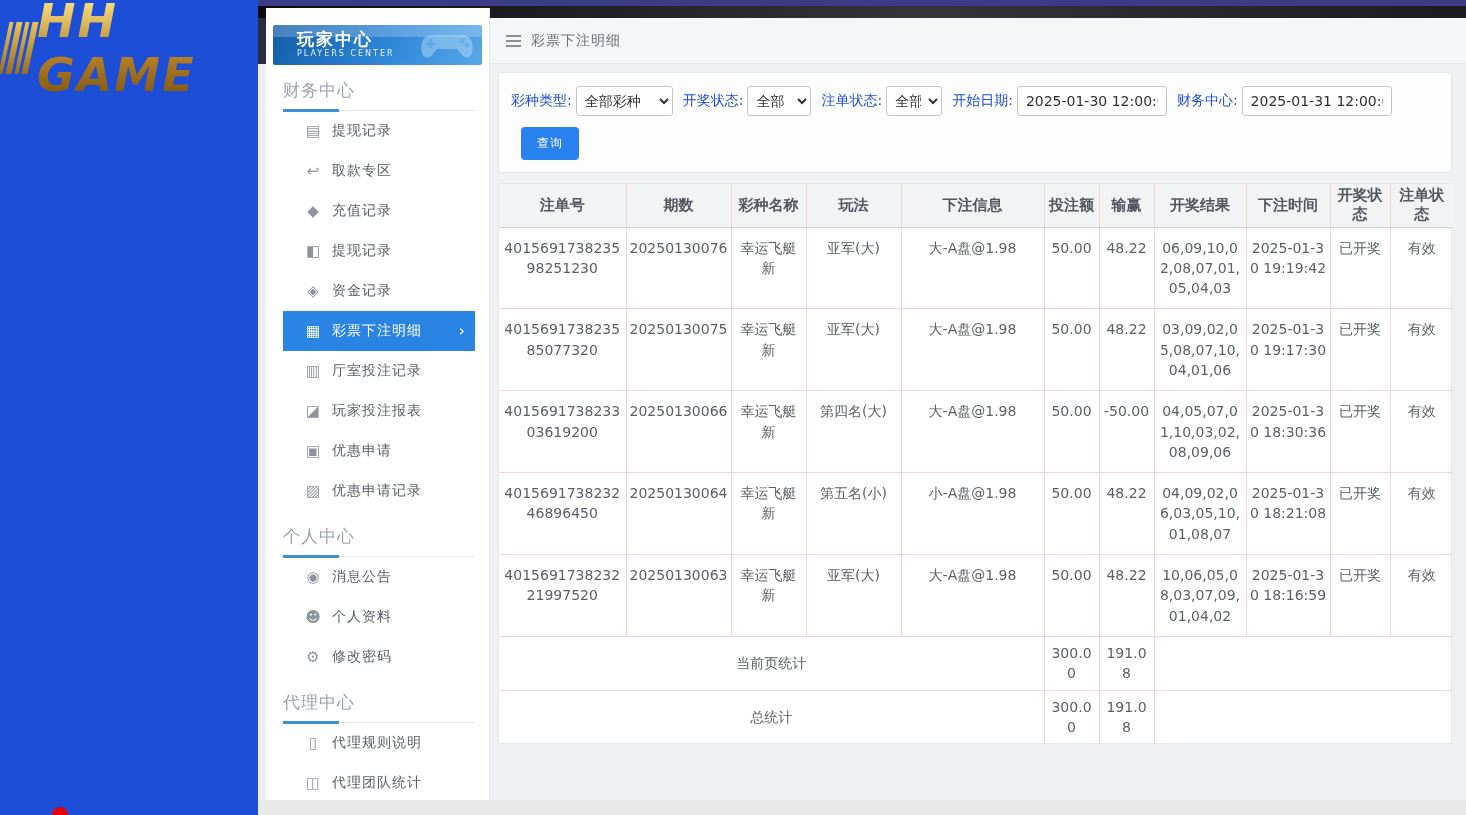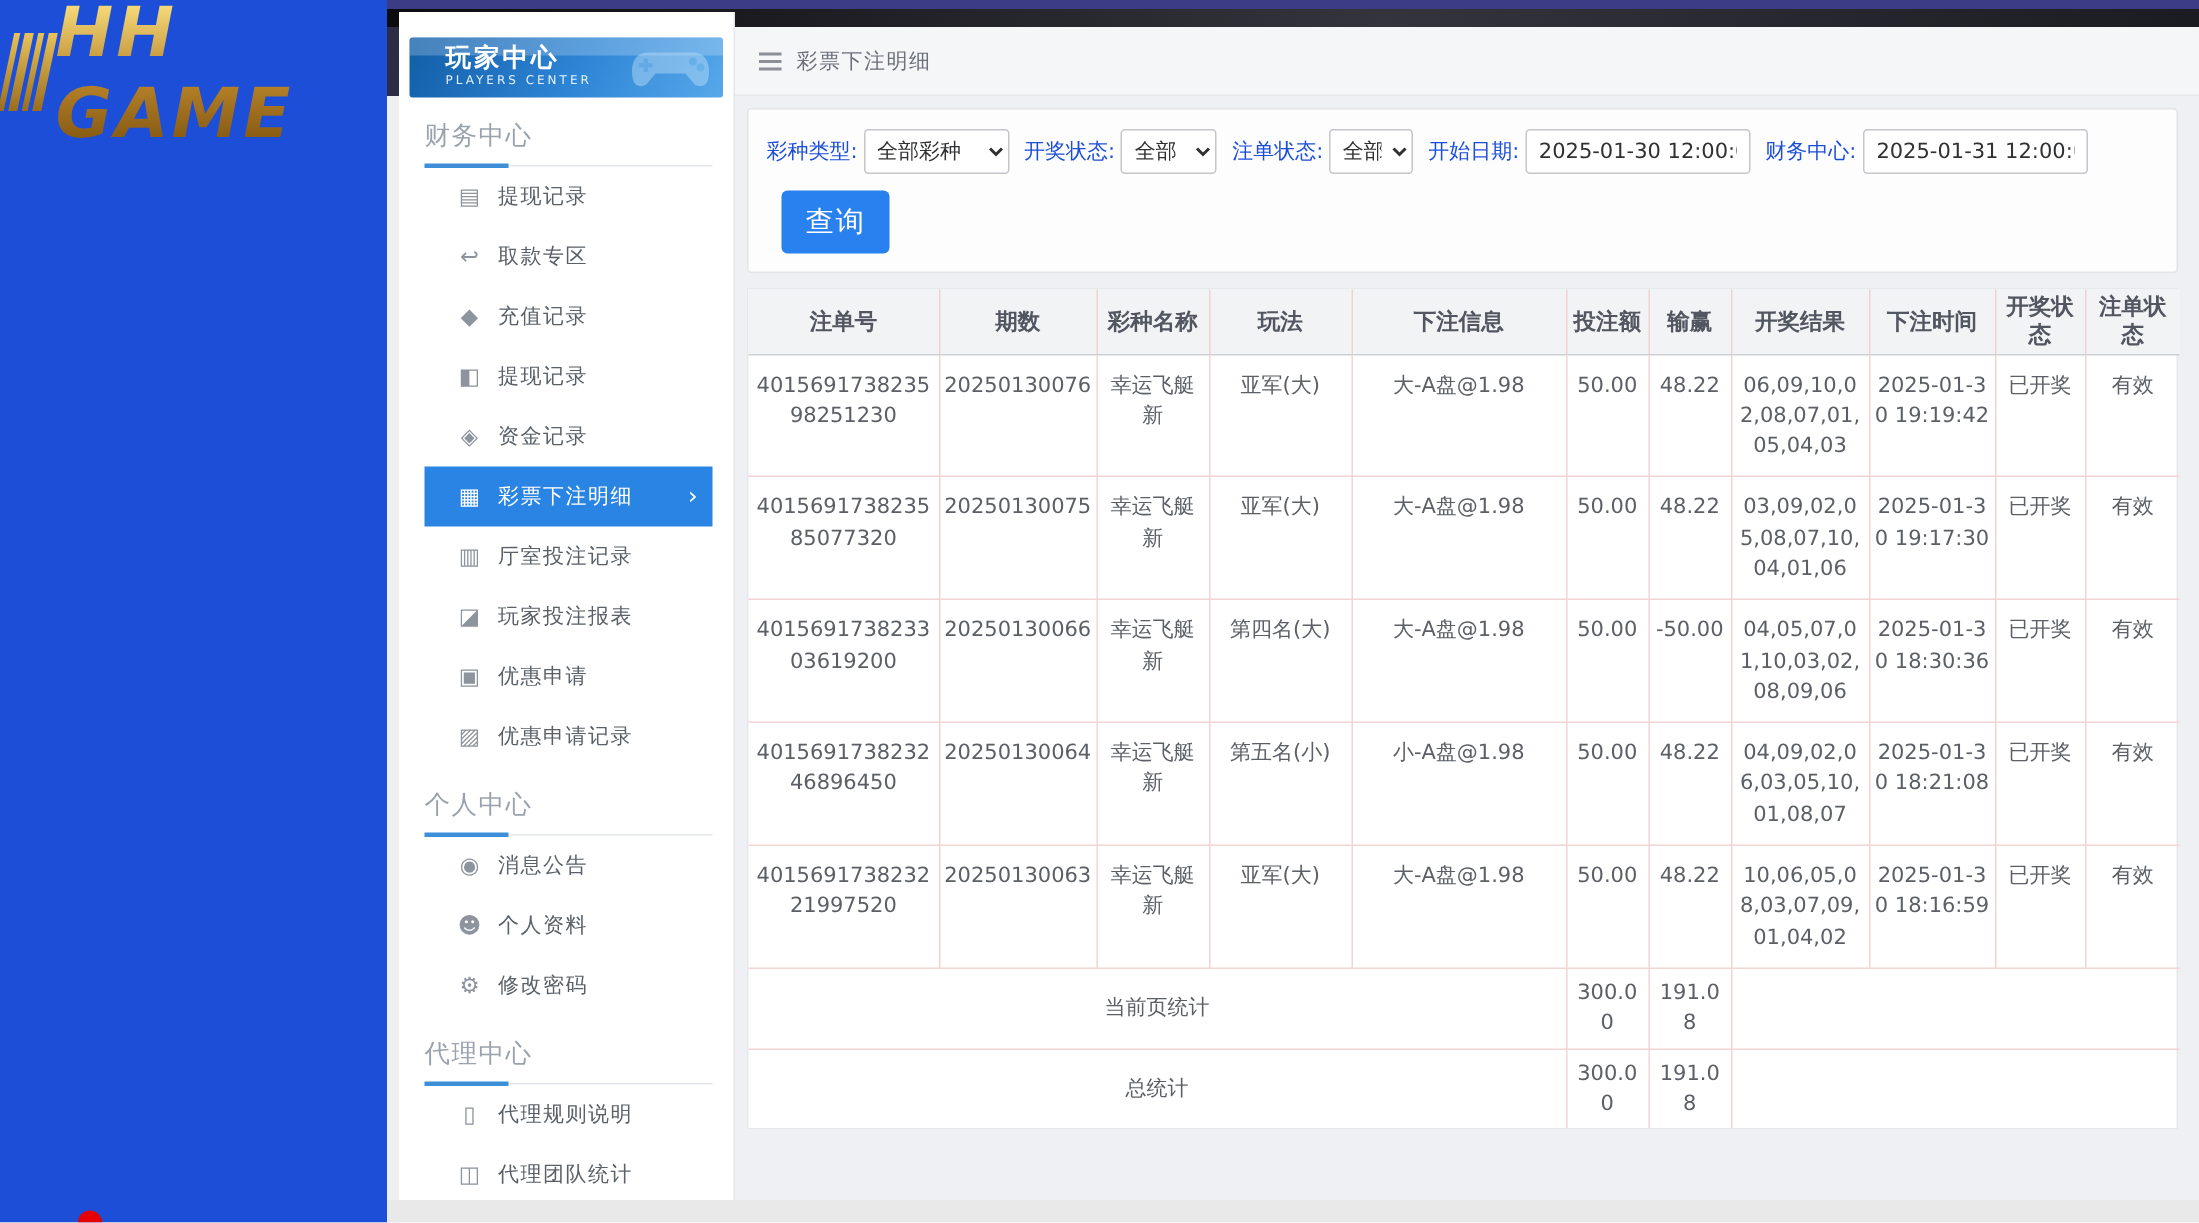--- a/index.html
+++ b/index.html
@@ -51,21 +51,21 @@
   .hamburger { display:inline-flex; flex-direction:column; gap:3px; margin-right:10px; cursor:pointer; }
   .hamburger i { width:15px; height:2px; background:#8a8f98; }
   .page-title { color:#6b7079; font-size:14px; letter-spacing:1px; }
 
   .filter-panel { margin:8px 14px 0 8px; background:#fdfdfe; border:1px solid #e3e4e7; border-radius:3px; padding:13px 12px 12px 12px; }
   .filter-row { display:flex; align-items:center; flex-wrap:wrap; }
   .f-label { color:#1d4ed8; margin:0 4px 0 10px; }
   .filter-row select { height:30px; border:1px solid #c4c6cb; border-radius:3px; background:#fff; color:#303133; font-size:14px; padding:0 4px; font-family:inherit; }
   .sel-lottery { width:97px; } .sel-draw { width:64px; } .sel-order { width:56px; }
   .date-input { width:150px; height:30px; border:1px solid #c4c6cb; border-radius:3px; color:#303133; font-size:14px; padding:0 8px; font-family:inherit; }
-  .btn-search { margin-top:11px; margin-left:10px; background:#2980ef; color:#fff; border:none; border-radius:4px; font-size:19px; padding:8px 16px; cursor:pointer; font-family:Liberation Mono, monospace; letter-spacing:1px; }
+  .btn-search { margin-top:11px; margin-left:10px; background:#2980ef; color:#fff; border:none; border-radius:4px; font-size:12px; padding:8px 16px; cursor:pointer; font-family:Liberation Mono, monospace; letter-spacing:1px; }
 
   .table-panel { margin:10px 14px 0 8px; background:#fff; border:1px solid #e7e8eb; }
   table { width:100%; border-collapse:collapse; table-layout:fixed; }
   thead th { background:#f2f3f5; color:#515661; font-weight:bold; font-size:15px; height:43px; border-bottom:1px solid #cfd0d3; border-right:1px solid #f0d2d2; padding:0 2px; }
   thead th:last-child { border-right:none;margin-left:43px; }
   tbody td { border-bottom:1px solid #f2d4d4; border-right:1px solid #f2d4d4; color:#5c6066; text-align:center; vertical-align:top; padding:10px 3px; word-break:break-all; line-height:1.45; font-size:14px; }
   tbody td:last-child { border-right:none; }
   tbody.rows tr { height:76px; }
   tbody.sums td { vertical-align:middle; height:38px; padding:6px 3px; }
   tbody.sums tr:last-child td { border-bottom:none; }

